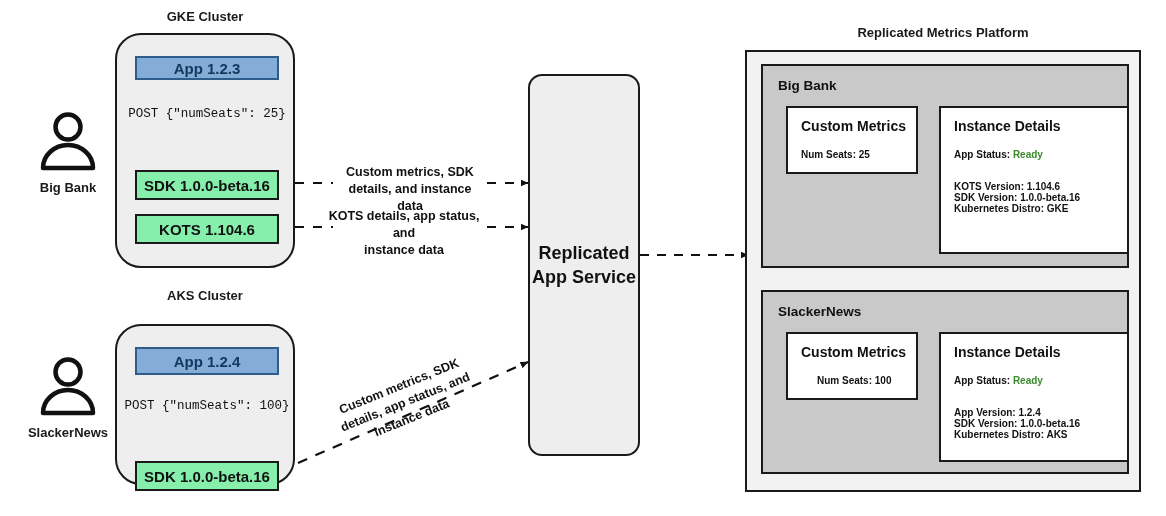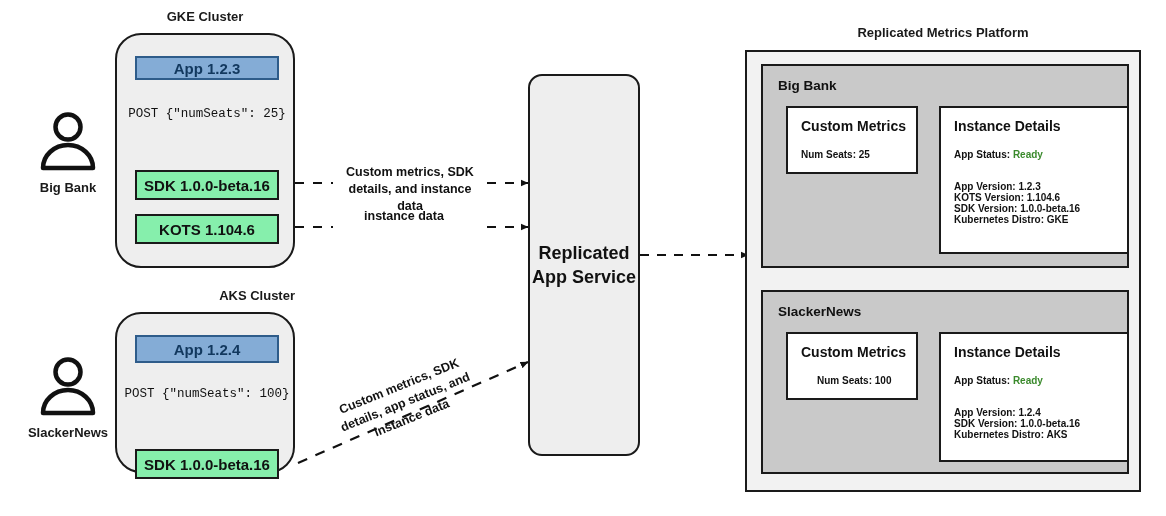--- a/index.html
+++ b/index.html
@@ -184,36 +184,37 @@
   <div class="abs cluster" style="left:115px; top:33px; width:180px; height:235px;">
     <div class="abs node app" style="left:18px; top:21px; width:144px; height:24px;">App 1.2.3</div>
 
     <div class="abs mono" style="left:-2px; top:72px; width:184px;">POST {"numSeats": 25}</div>
 
     <div class="abs node" style="left:18px; top:135px; width:144px; height:30px;">SDK 1.0.0-beta.16</div>
 
     <div class="abs node" style="left:18px; top:179px; width:144px; height:30px;">KOTS 1.104.6</div>
   </div>
 
-  <div class="abs caption" style="left:115px; top:288px; width:180px;text-align:right;">AKS Cluster</div>
-
-  <div class="abs cluster" style="left:115px; top:312px; width:180px; height:161px;">
+  <div class="abs caption" style="left:115px; top:288px; width:180px;">AKS Cluster</div>
+
+  <div class="abs cluster" style="left:115px; top:324px; width:180px; height:161px;">
     <div class="abs node app" style="left:18px; top:21px; width:144px; height:28px;">App 1.2.4</div>
 
     <div class="abs mono" style="left:-5px; top:73px; width:190px;">POST {"numSeats": 100}</div>
 
     <div class="abs node" style="left:18px; top:135px; width:144px; height:30px;">SDK 1.0.0-beta.16</div>
   </div>
 
   <div class="abs edge-label" style="left:335px; top:164px; width:150px;">
     <div>Custom metrics, SDK</div>
     <div>details, and instance data</div>
   </div>
 
   <div class="abs edge-label" style="left:320px; top:208px; width:168px;">
+    <div>KOTS details, app status, and</div>
     <div>instance data</div>
   </div>
 
   <div class="abs edge-label rot" style="left:323px; top:377px; width:165px; transform:rotate(-22deg);">
     <div>Custom metrics, SDK</div>
     <div>details, app status, and</div>
     <div>instance data</div>
   </div>
 
   <div class="abs service" style="left:528px; top:74px; width:112px; height:382px;">
@@ -235,21 +236,20 @@
         <div class="abs card-line" style="left:13px; top:41px;">Num Seats: 25</div>
       </div>
 
       <div class="abs card" style="left:176px; top:40px; width:190px; height:148px;">
         <div class="abs card-title" style="left:13px; top:10px;">Instance Details</div>
         <div class="abs card-line" style="left:13px; top:41px;">
           <span>App Status:</span>
           <span class="ready">Ready</span>
         </div>
         <div class="abs" style="left:13px; top:73px;">
-          <div class="card-line">App Version: 1.2.3</div>
           <div class="card-line">KOTS Version: 1.104.6</div>
           <div class="card-line">SDK Version: 1.0.0-beta.16</div>
           <div class="card-line">Kubernetes Distro: GKE</div>
         </div>
       </div>
     </div>
 
     <div class="abs tenant" style="left:14px; top:238px; width:368px; height:184px;">
       <div class="abs tenant-title" style="left:15px; top:12px;">SlackerNews</div>
 

